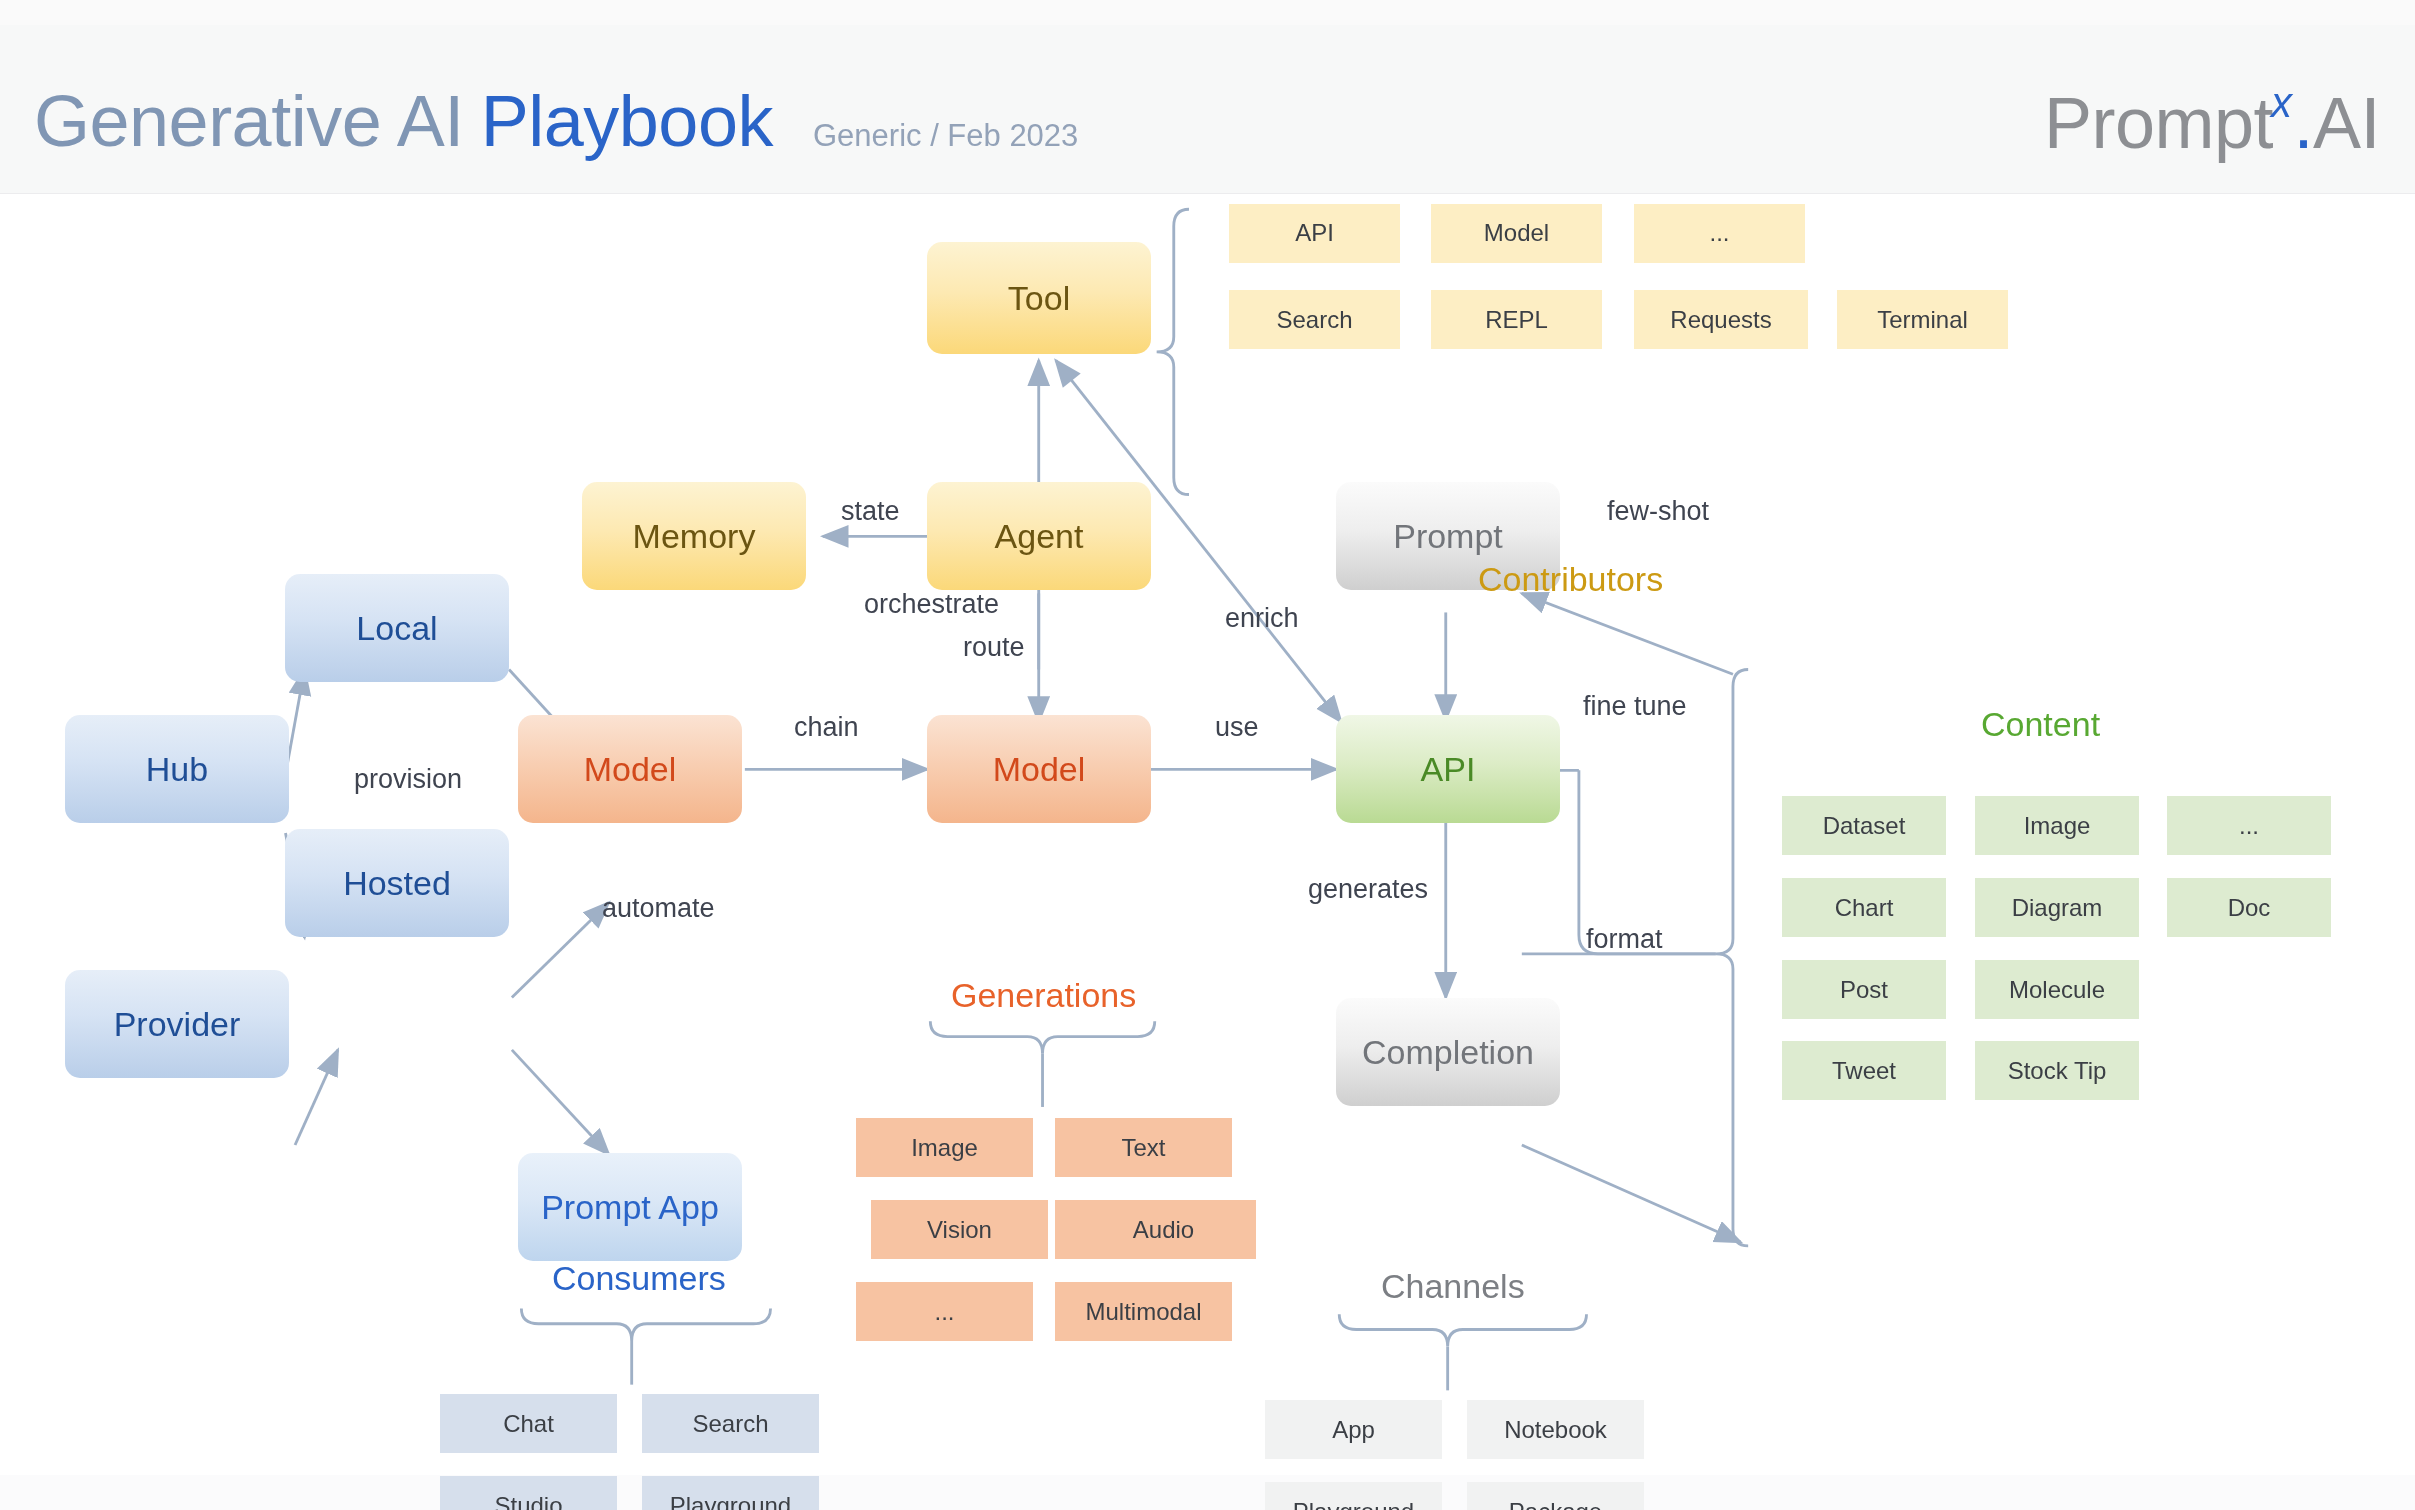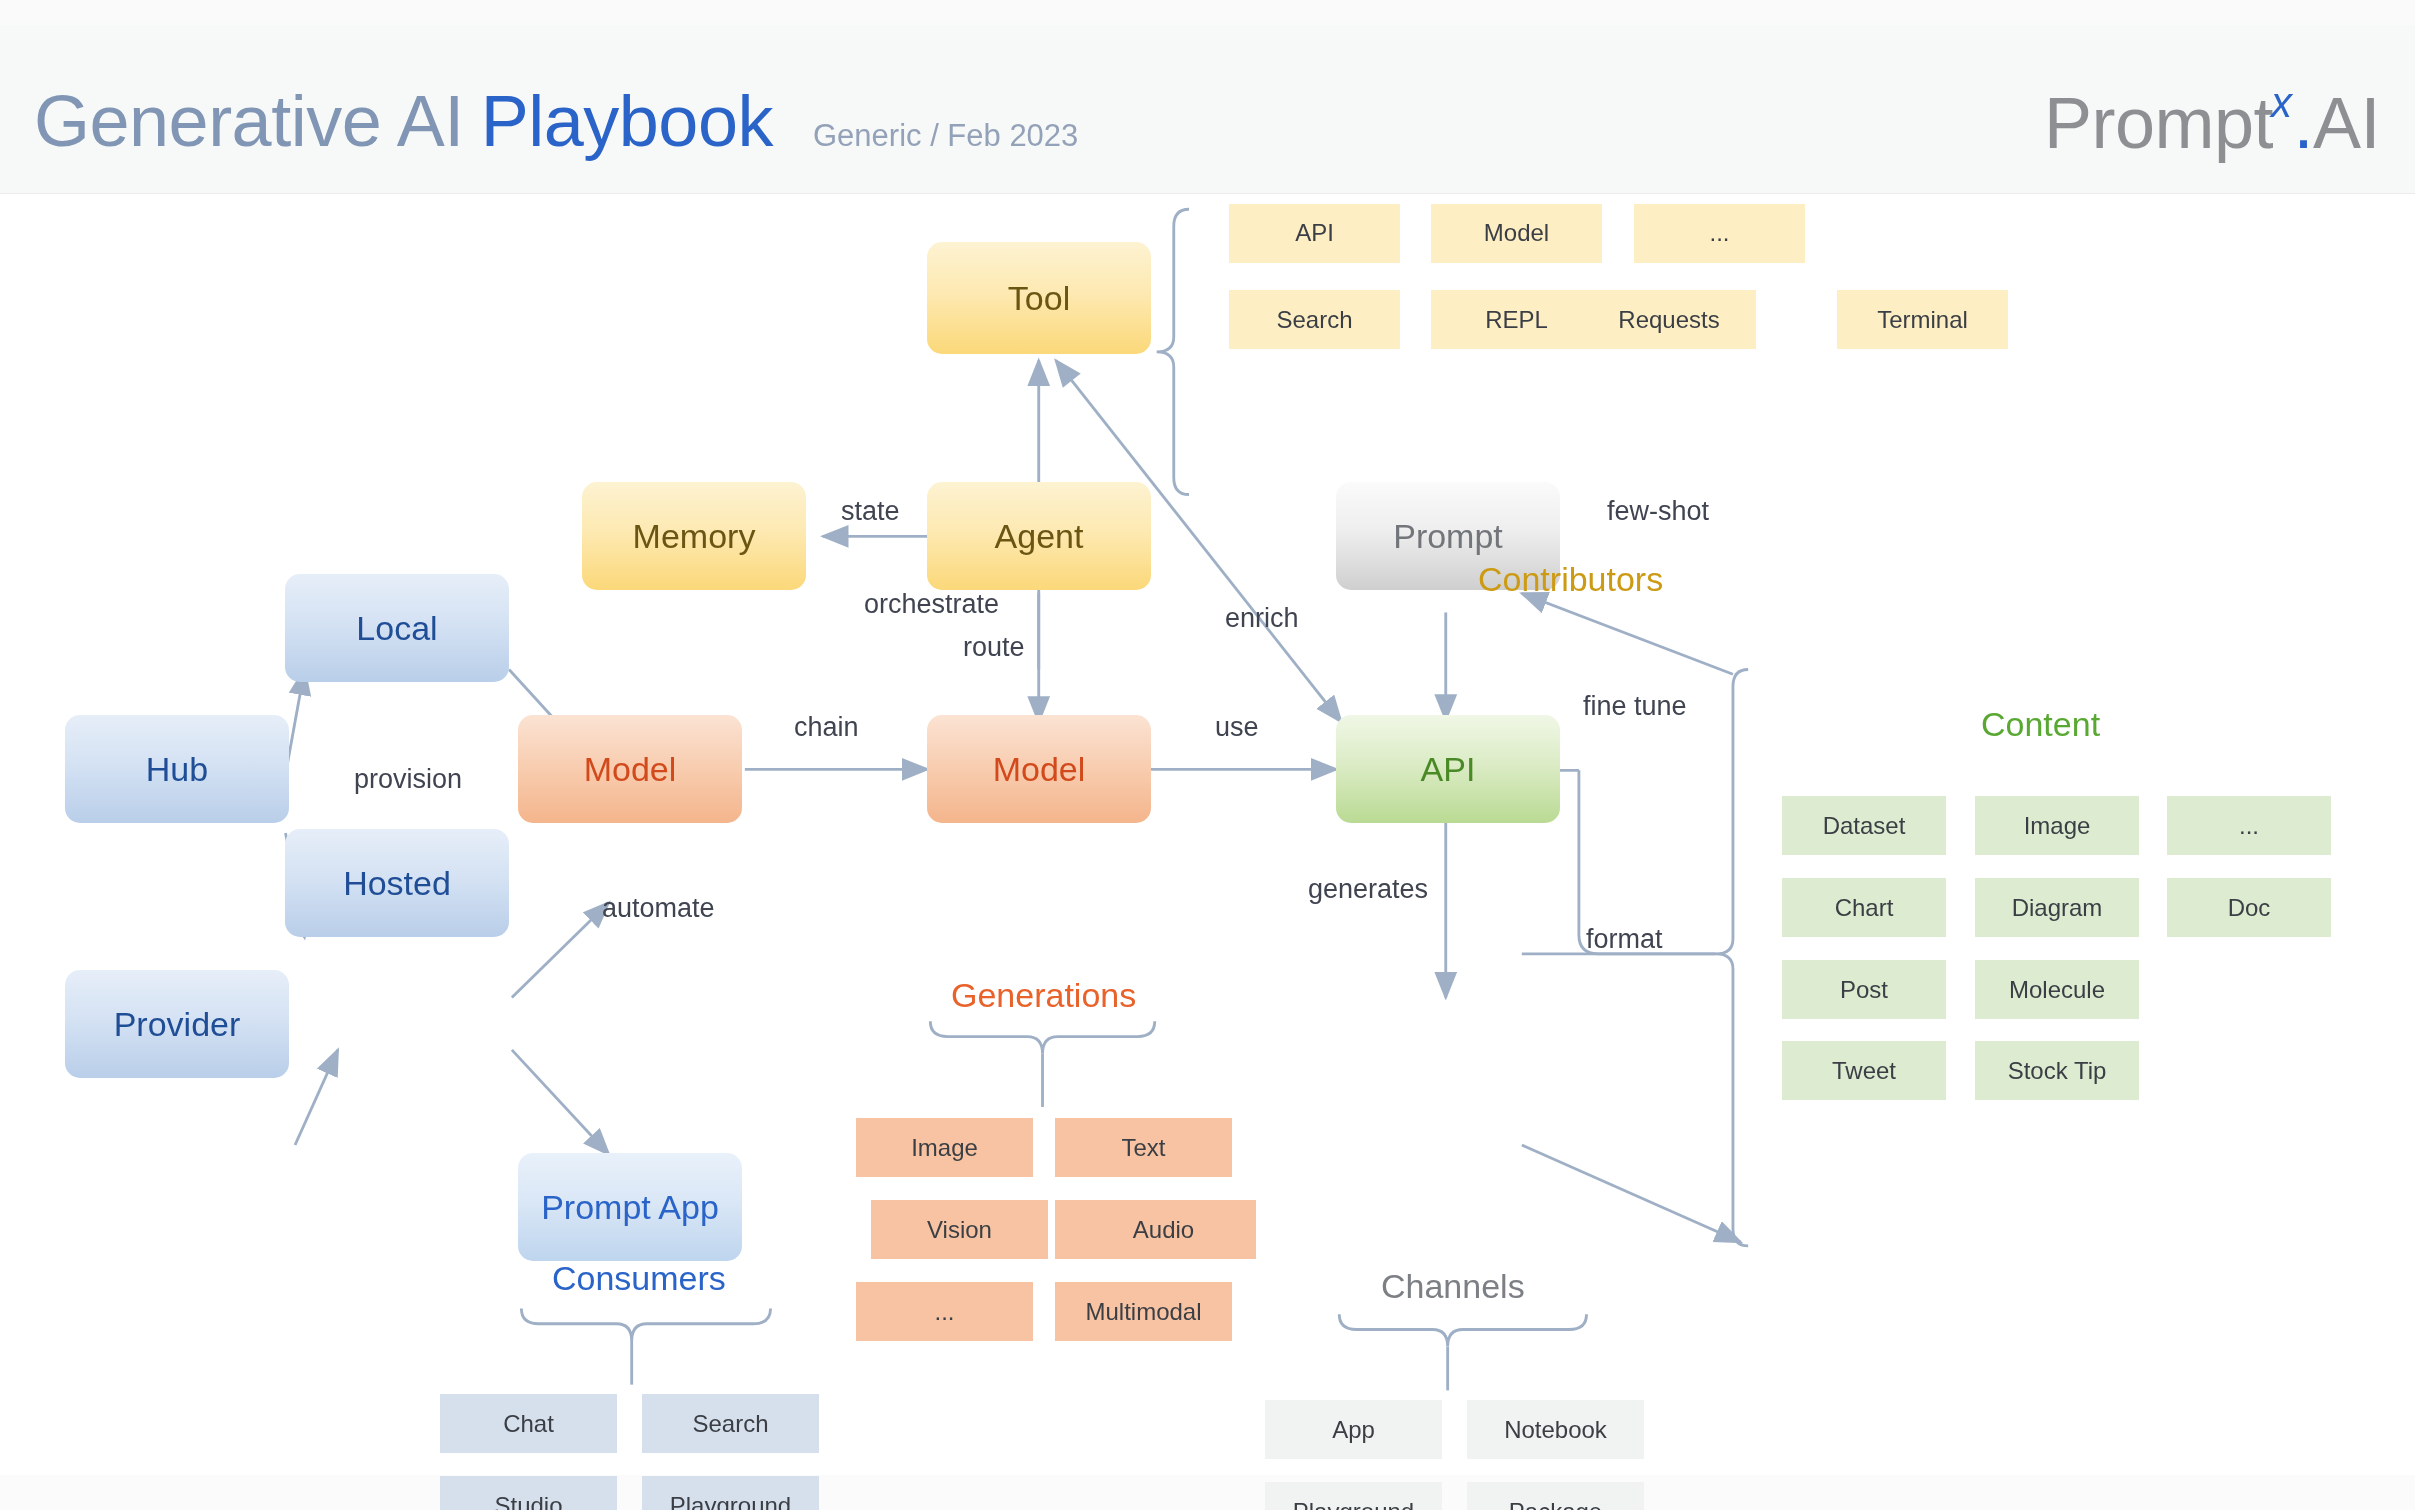--- a/index.html
+++ b/index.html
@@ -240,20 +240,21 @@
     <div class="node blue" style="left:65px; top:776px; width:224px; height:108px;">Provider</div>
 
     <div class="node orange" style="left:518px; top:521px; width:224px; height:108px;">Model</div>
 
     <div class="node orange" style="left:927px; top:521px; width:224px; height:108px;">Model</div>
 
     <div class="node promptapp" style="left:518px; top:959px; width:224px; height:108px;">Prompt App</div>
 
     <div class="node green" style="left:1336px; top:521px; width:224px; height:108px;">API</div>
 
+    <div class="node grey" style="left:1336px; top:804px; width:224px; height:108px;">Completion</div>
 
     <div class="elabel" style="left:864px; top:395px;">orchestrate</div>
     <div class="elabel" style="left:1225px; top:409px;">enrich</div>
     <div class="elabel" style="left:841px; top:302px;">state</div>
     <div class="elabel" style="left:1607px; top:302px;">few-shot</div>
     <div class="elabel" style="left:963px; top:438px;">route</div>
     <div class="elabel" style="left:354px; top:570px;">provision</div>
     <div class="elabel" style="left:794px; top:518px;">chain</div>
     <div class="elabel" style="left:1215px; top:518px;">use</div>
     <div class="elabel" style="left:1583px; top:497px;">fine tune</div>
@@ -261,21 +262,21 @@
     <div class="elabel" style="left:1308px; top:680px;">generates</div>
     <div class="elabel" style="left:1586px; top:730px;">format</div>
 
     <div class="caption contributors" style="left:1478px; top:366px;">Contributors</div>
 
     <div class="chip yellow" style="left:1229px; top:9.5px;  width:171px; height:59px;">API</div>
     <div class="chip yellow" style="left:1431px; top:9.5px;  width:171px; height:59px;">Model</div>
     <div class="chip yellow" style="left:1634px; top:9.5px;  width:171px; height:59px;">...</div>
     <div class="chip yellow" style="left:1229px; top:96px; width:171px; height:59px;">Search</div>
     <div class="chip yellow" style="left:1431px; top:96px; width:171px; height:59px;">REPL</div>
-    <div class="chip yellow" style="left:1582px; top:96px; width:174px; height:59px;">Requests</div>
+    <div class="chip yellow" style="left:1634px; top:96px; width:174px; height:59px;">Requests</div>
     <div class="chip yellow" style="left:1837px; top:96px; width:171px; height:59px;">Terminal</div>
 
     <div class="caption content" style="left:1981px; top:511px;">Content</div>
 
     <div class="chip green" style="left:1782px; top:602px;  width:164px; height:59px;">Dataset</div>
     <div class="chip green" style="left:1975px; top:602px;  width:164px; height:59px;">Image</div>
     <div class="chip green" style="left:2167px; top:602px;  width:164px; height:59px;">...</div>
 
     <div class="chip green" style="left:1782px; top:684px;  width:164px; height:59px;">Chart</div>
     <div class="chip green" style="left:1975px; top:684px;  width:164px; height:59px;">Diagram</div>

